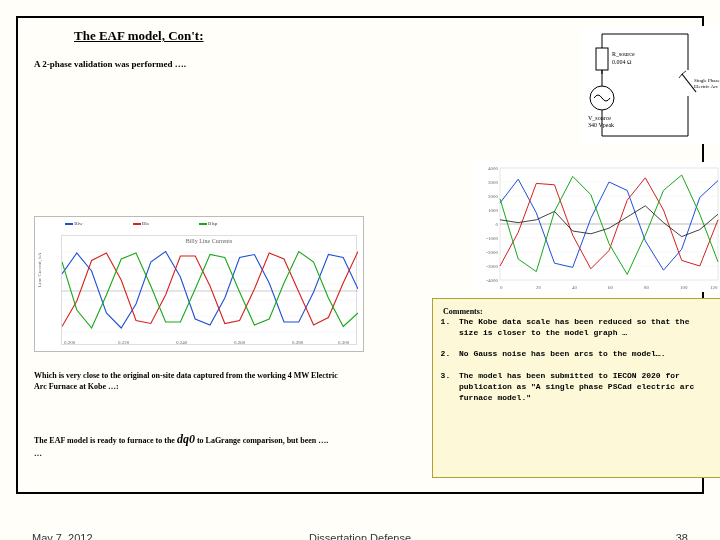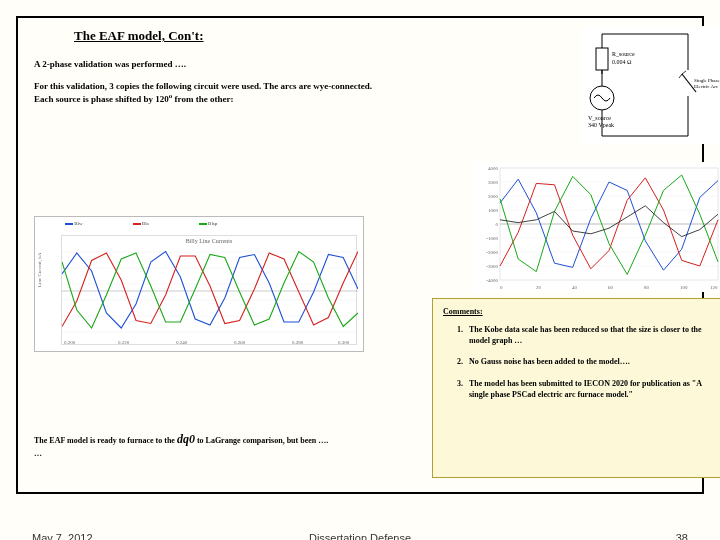--- a/index.html
+++ b/index.html
@@ -70,22 +70,22 @@
     position: absolute;
     top: 282px; right: 10px;
     width: 290px; height: 180px;
     background: #fcf8d8;
     border: 1px solid #b0a030;
     padding: 8px 10px;
     font-size: 8px;
     font-weight: bold;
     color: #000;
   }
-  .comments-title { text-decoration: underline; margin-bottom: 8px; }
-  .comments-box ol { margin-left: 22px; }
+  .comments-title { margin-bottom: 0; }
+  .comments-box ol { margin-left: 12px; font-family: Liberation Mono, monospace; }
   .comments-box li { margin-bottom: 10px; line-height: 1.4; padding-left: 4px; }
   .which {
     position: absolute;
     top: 354px; left: 18px;
     width: 310px;
     font-size: 8px;
     font-weight: bold; line-height: 1.4;
   }
   .ready {
     position: absolute;
@@ -113,24 +113,20 @@
 <body>
 
 <div class="slide-border"></div>
 
 <div class="content">
 
   <div class="title">The EAF model, Con't:</div>
 
   <div class="para">A 2-phase validation was performed ….</div>
 
-  <div class="para para2">
-    <span>For this validation, 3 copies the following circuit were used.  The arcs are wye-connected.</span><br>
-    <span>Each source is phase shifted by 120</span><sup style="font-size:7px">o</sup><span> from the other:</span>
-  </div>
 
   <div class="spacer"></div>
   <div class="spacer"></div>
 
 
   <div class="circuit">
     <svg width="140" height="118" viewBox="0 0 140 118">
       <line x1="20" y1="8" x2="106" y2="8" stroke="#000" stroke-width="1"></line>
       <line x1="20" y1="8" x2="20" y2="48" stroke="#000" stroke-width="1"></line>
       <rect x="14" y="22" width="12" height="22" fill="#fff" stroke="#000" stroke-width="1"></rect>
@@ -223,25 +219,26 @@
           <text x="208" y="127">100</text>
           <text x="238" y="127">120</text>
       </g>
     </svg>
   </div>
 
   <div class="comments-box">
     <div class="comments-title">Comments:</div>
     <ol>
       <li>The Kobe data scale has been reduced so that the size is closer to the model graph …</li>
-      <li>No Gauss noise has been added to the model….</li>
+      <li>No Gauss noise has been arcs to the model….</li>
       <li>The model has been submitted to IECON 2020 for publication as "A single phase PSCad electric arc furnace model."</li>
     </ol>
   </div>
 
+  <div class="which">Which is very close to the original on-site data captured from the working 4 MW Electric Arc Furnace at Kobe …:</div>
 
   <div class="ready">
     <span>The EAF model is ready to furnace to the </span><span class="dq0">dq0</span><span> to LaGrange comparison, but been ….</span><br>
     <span>…</span>
   </div>
 
 </div>
 
 <div class="footer">
   <span class="footer-date">May 7, 2012</span>

